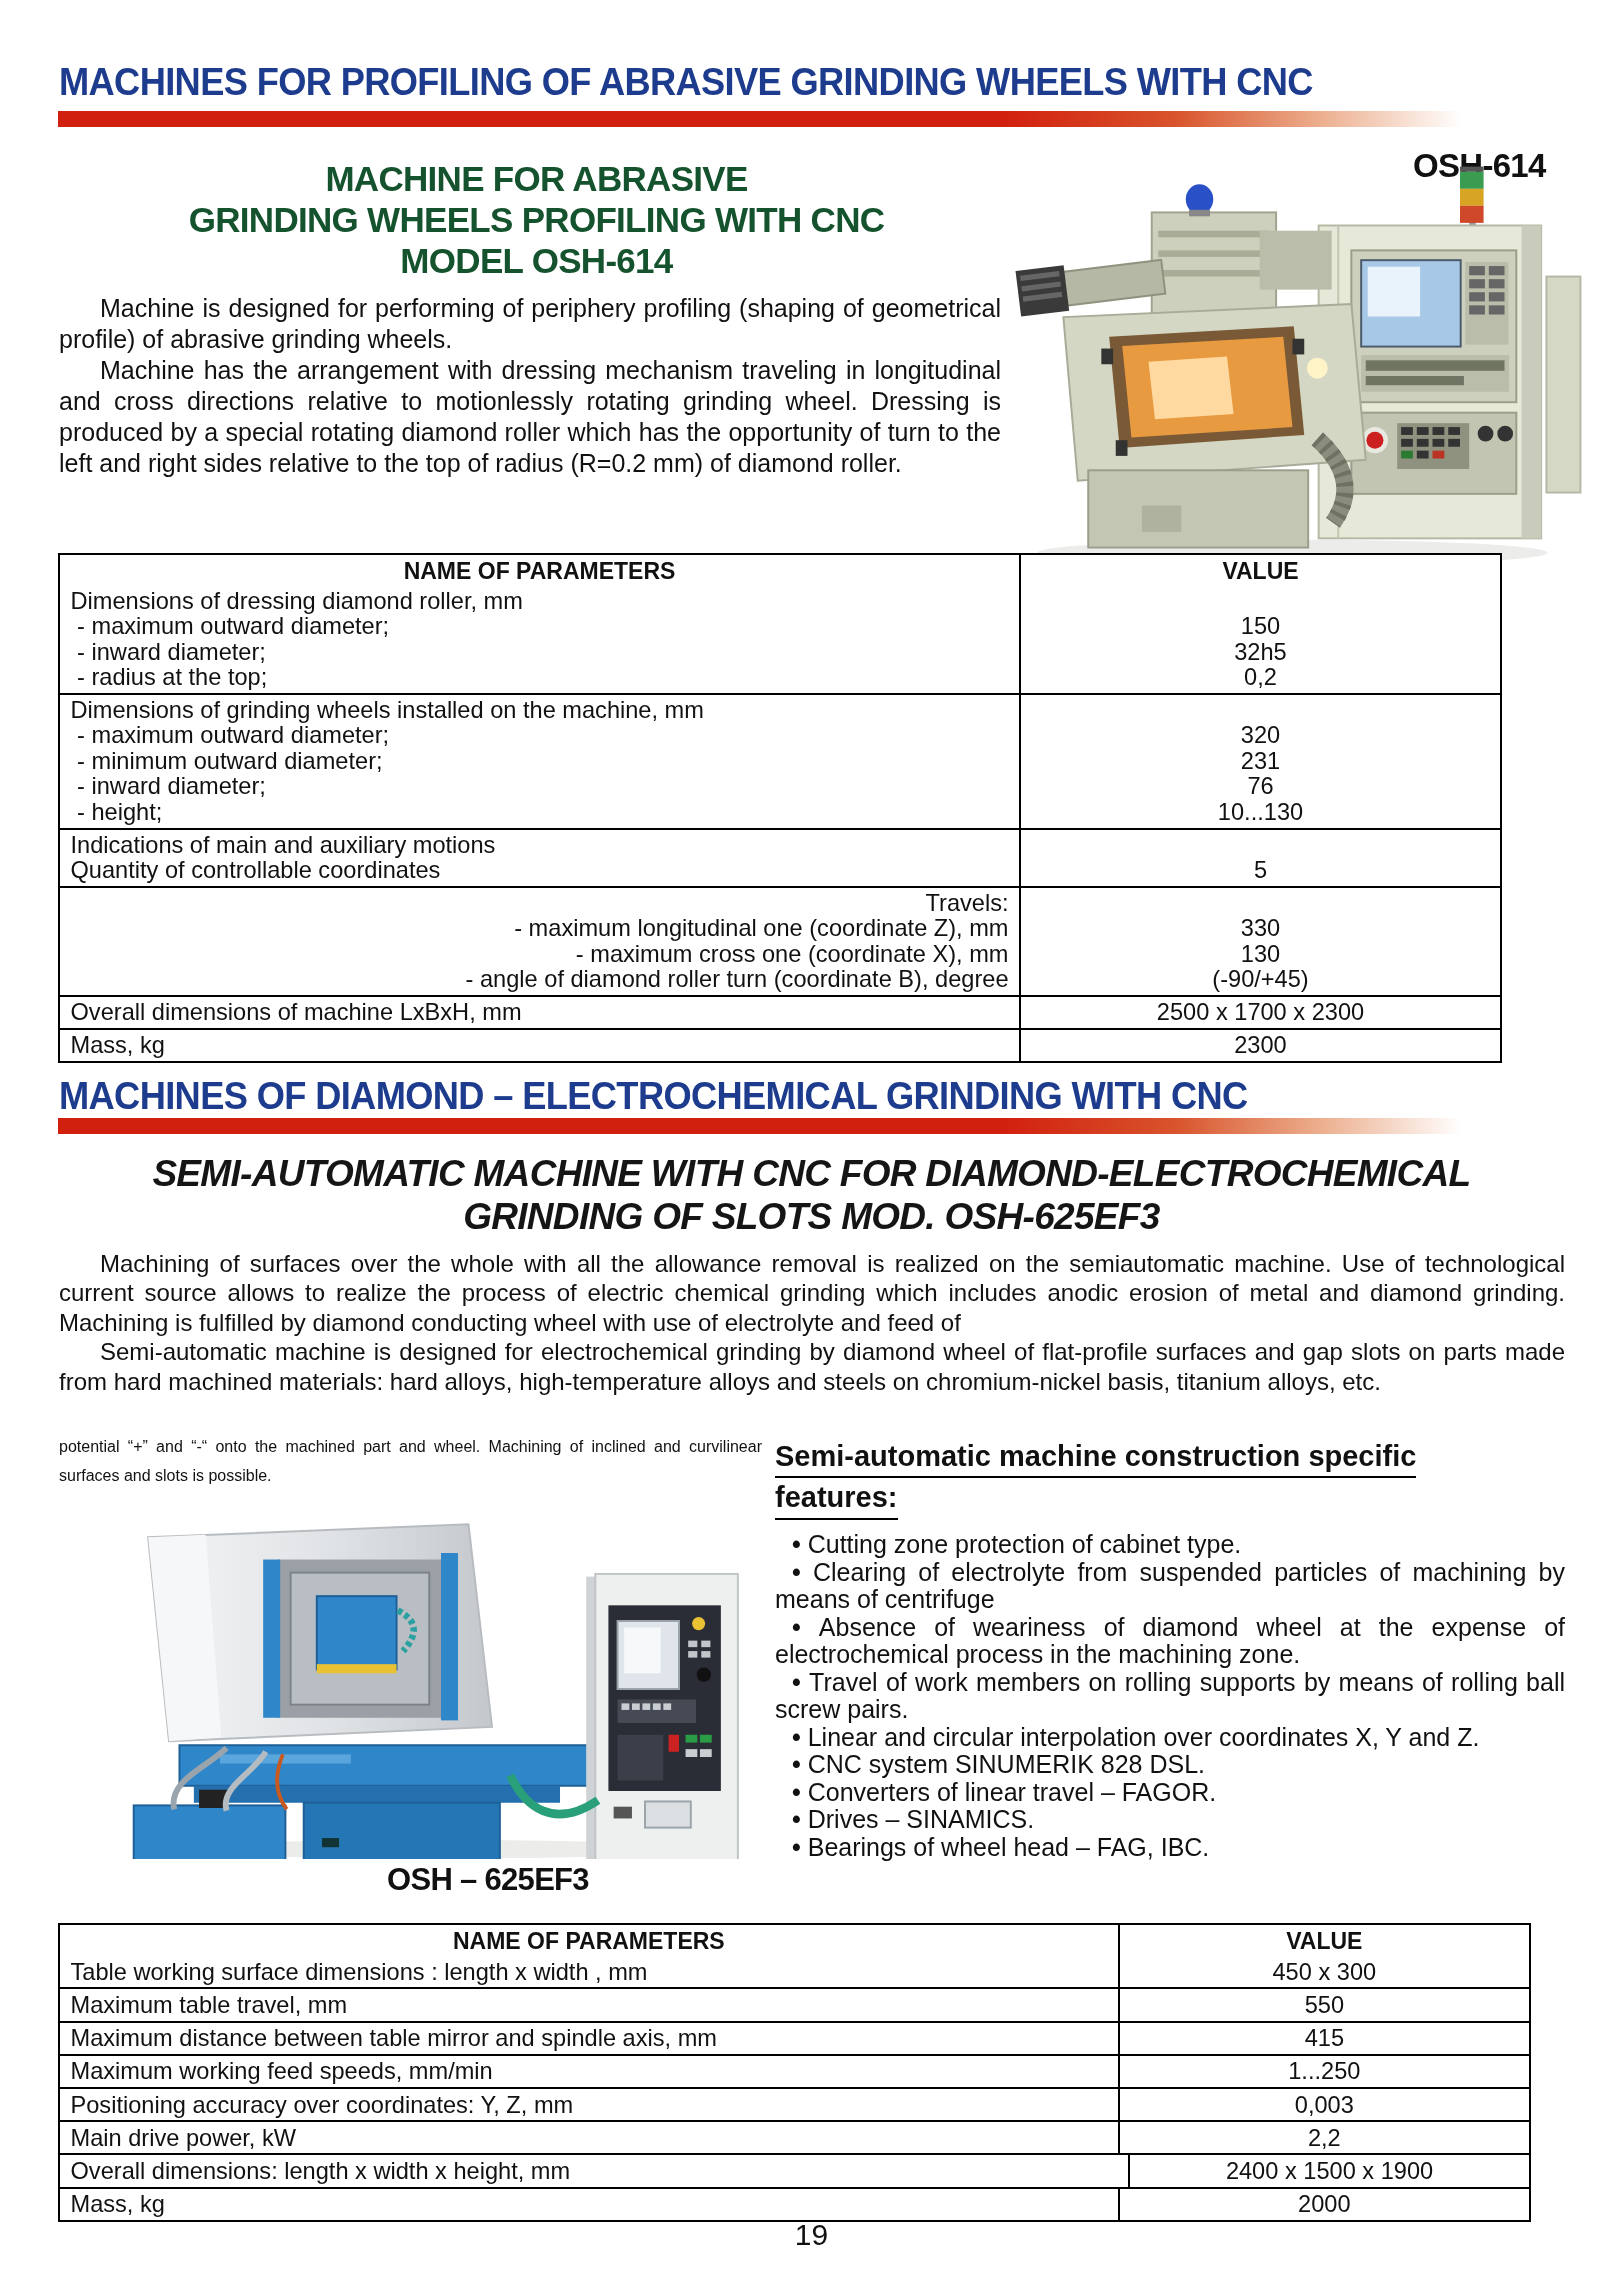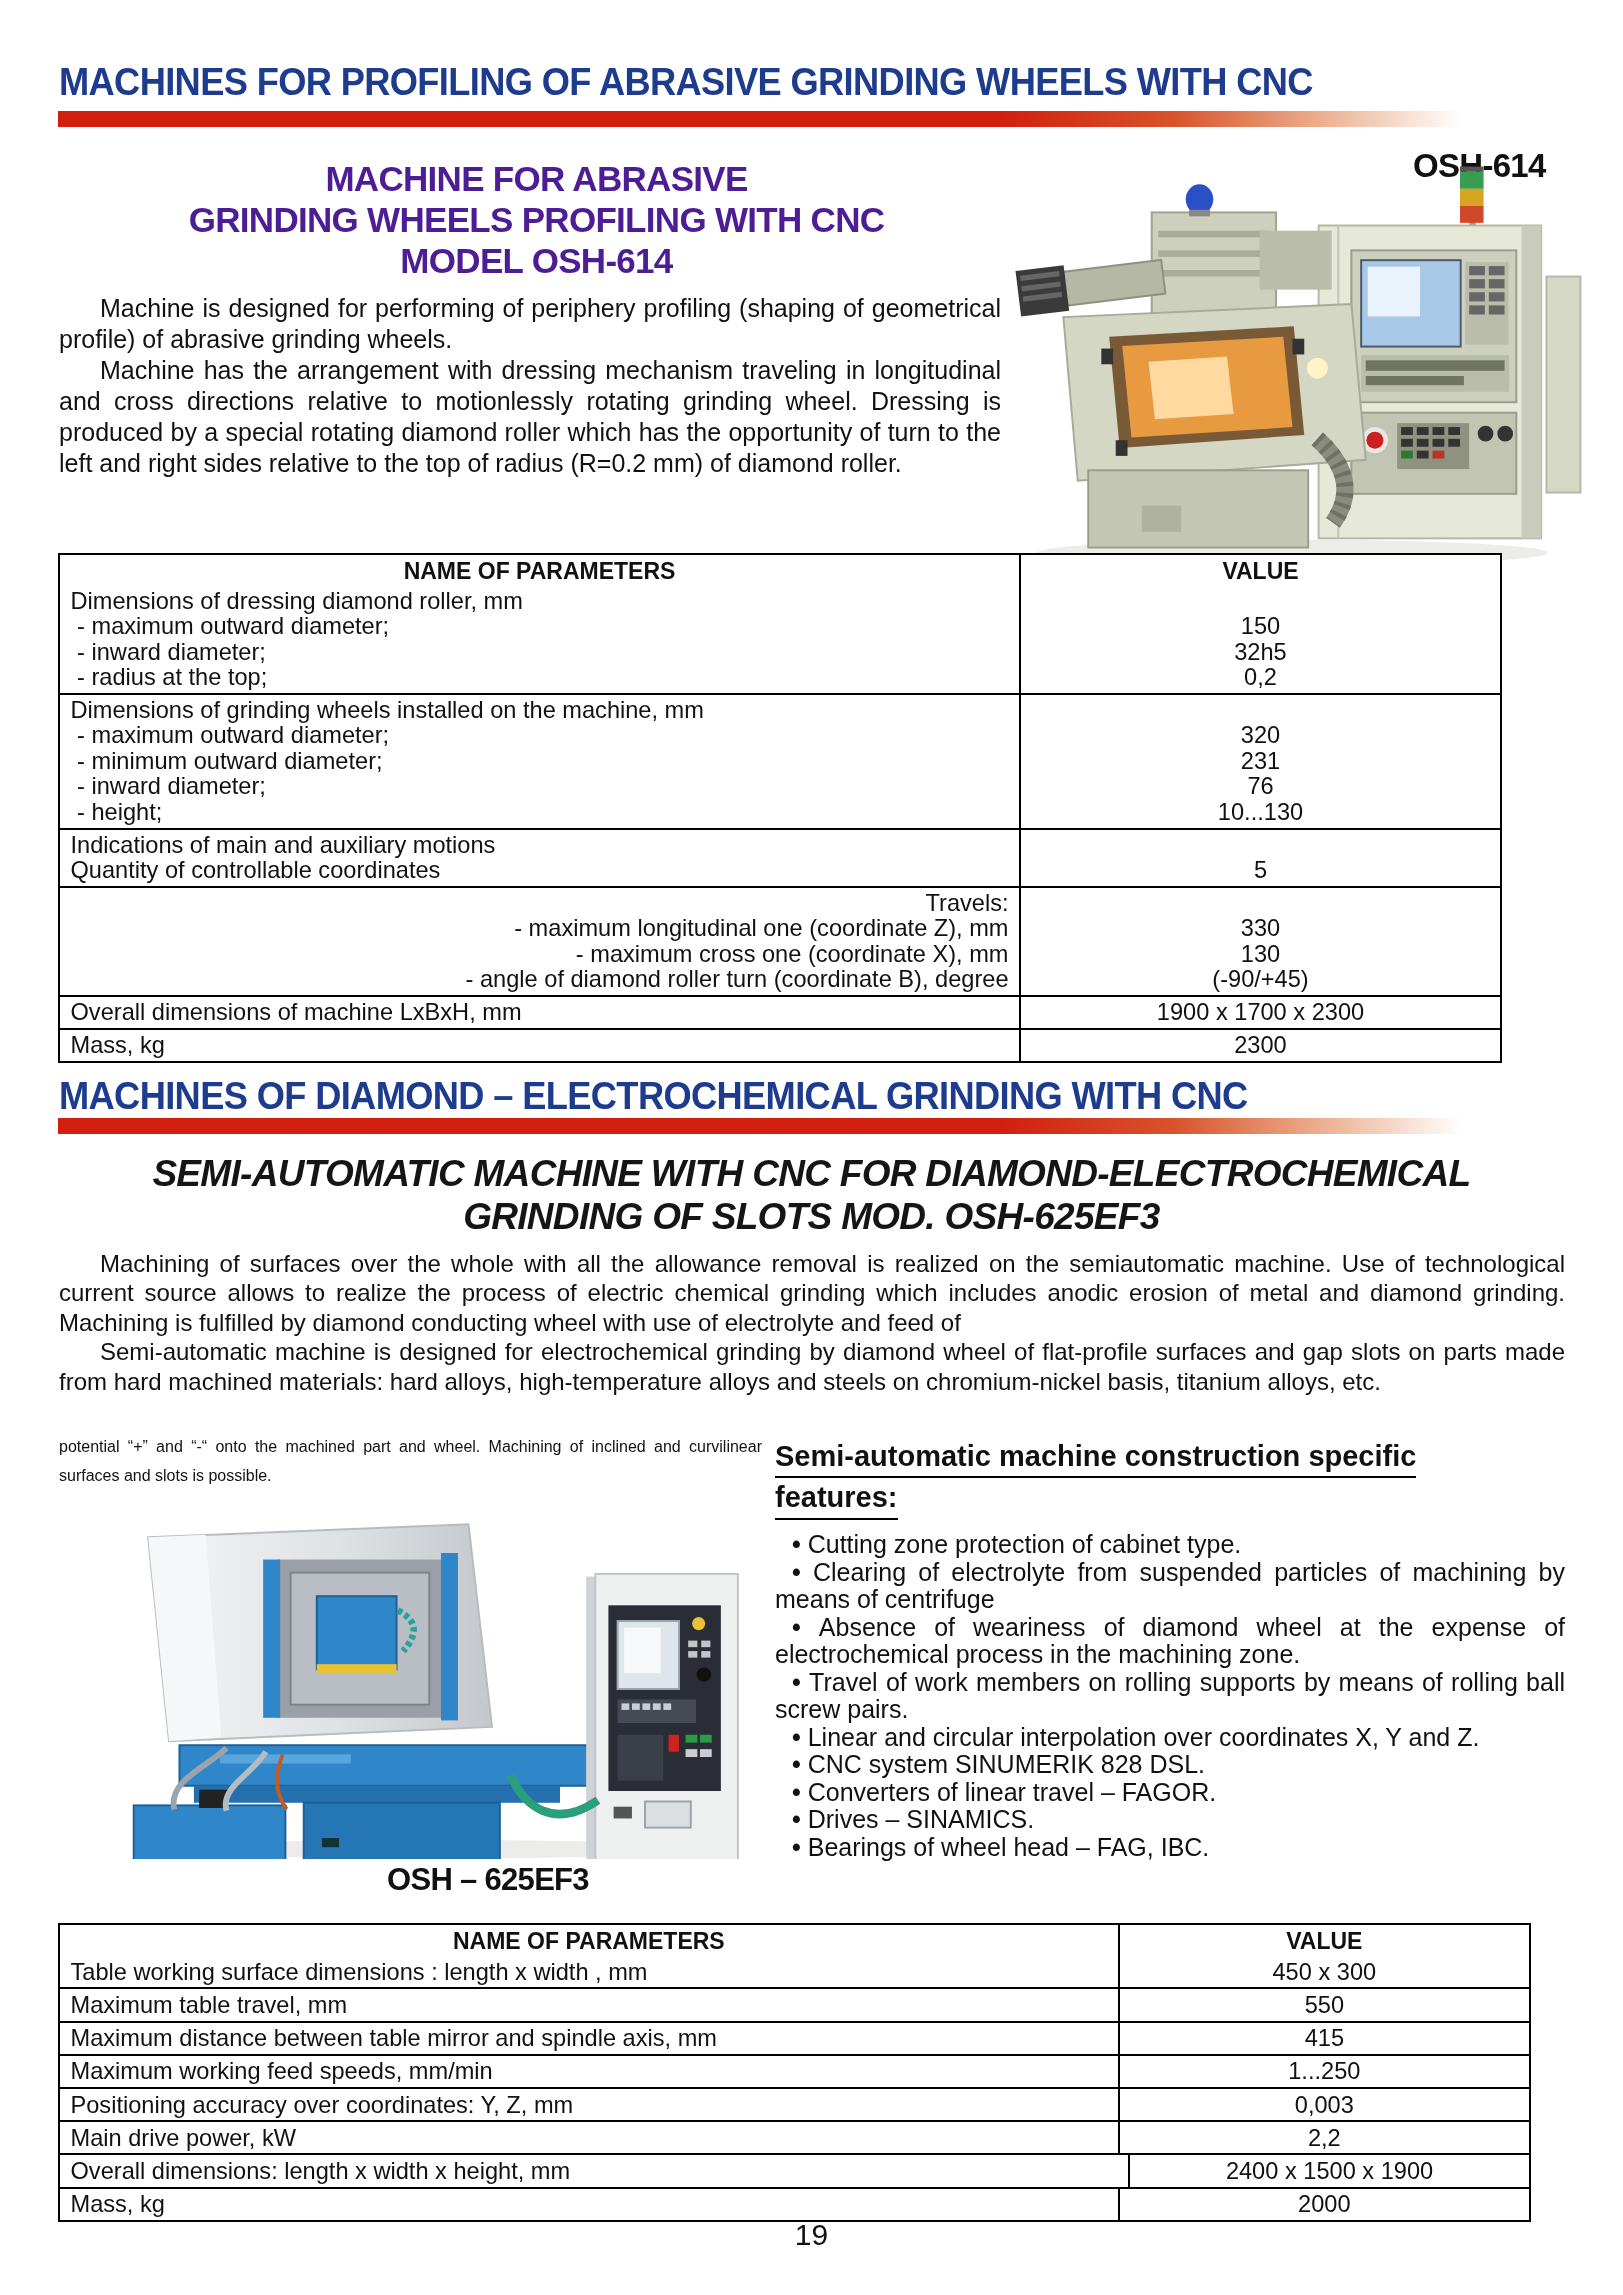--- a/index.html
+++ b/index.html
@@ -7,21 +7,21 @@
         font-family:"Liberation Sans",sans-serif;color:#111;overflow:hidden;}
 
   
   .sec-header{position:absolute;left:59px;font-weight:bold;font-size:39px;
               color:#1e3c8e;white-space:nowrap;letter-spacing:-0.7px;
               transform:scaleX(0.93);transform-origin:left center;}
   .red-bar{position:absolute;left:58px;width:1433px;height:15.7px;
            background:linear-gradient(to right,#d2200f 0%,#d2200f 66%,#d8542c 78%,#ecae8d 88%,rgba(255,255,255,0) 98%);}
 
   
-  .m-title{position:absolute;text-align:center;font-weight:bold;color:#4c1d95;
+  .m-title{position:absolute;text-align:center;font-weight:bold;color:#14532d;
            font-size:35px;line-height:41px;letter-spacing:-0.7px;}
   .m-title2{position:absolute;text-align:center;font-weight:bold;color:#151515;
             font-size:37px;line-height:43px;letter-spacing:-0.7px;}
 
   .photo-label{position:absolute;font-weight:bold;font-size:33px;color:#111;letter-spacing:-0.7px;}
 
   
   .para-block{position:absolute;font-size:25px;line-height:31px;text-align:justify;}
   .para-block2{position:absolute;font-size:24px;line-height:29.4px;text-align:justify;}
   .para{text-indent:41px;margin:0;}
@@ -220,21 +220,21 @@
             <div class="tline">330</div>
             <div class="tline">130</div>
             <div class="tline">(-90/+45)</div>
           </div>
         </div>
         <div class="trow">
           <div class="tcell tparam" style="width: 66.6%;">
             <div class="tline">Overall dimensions of machine LxBxH, mm</div>
           </div>
           <div class="tcell tvalue" style="width: 33.4%;">
-            <div class="tline">1900 x 1700 x 2300</div>
+            <div class="tline">2500 x 1700 x 2300</div>
           </div>
         </div>
         <div class="trow">
           <div class="tcell tparam" style="width: 66.6%;">
             <div class="tline">Mass, kg</div>
           </div>
           <div class="tcell tvalue" style="width: 33.4%;">
             <div class="tline">2300</div>
           </div>
         </div>

